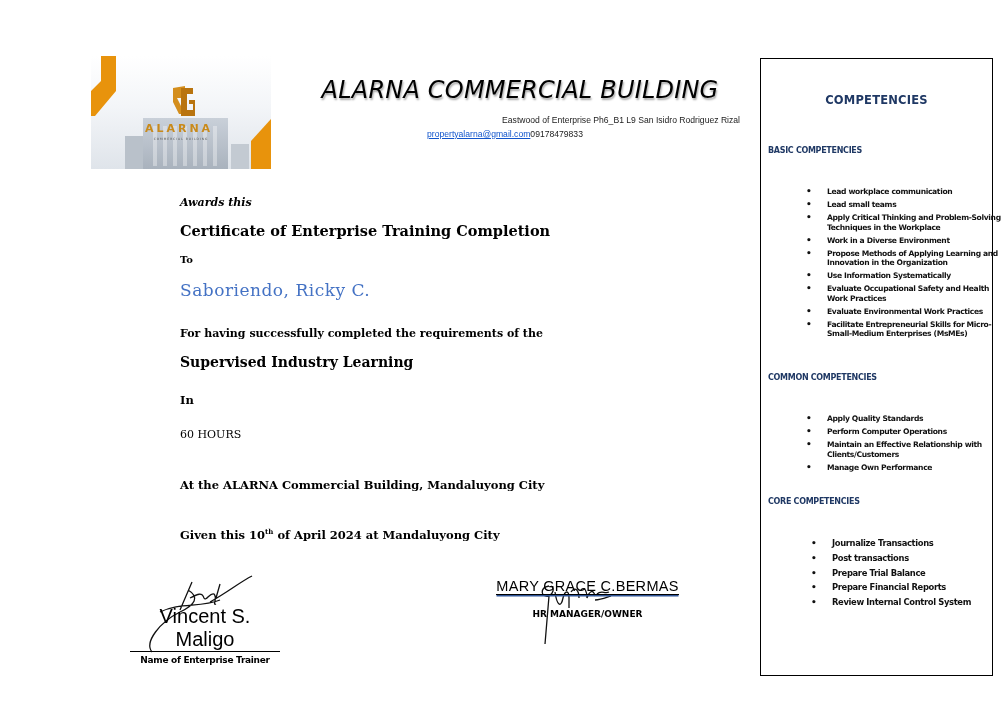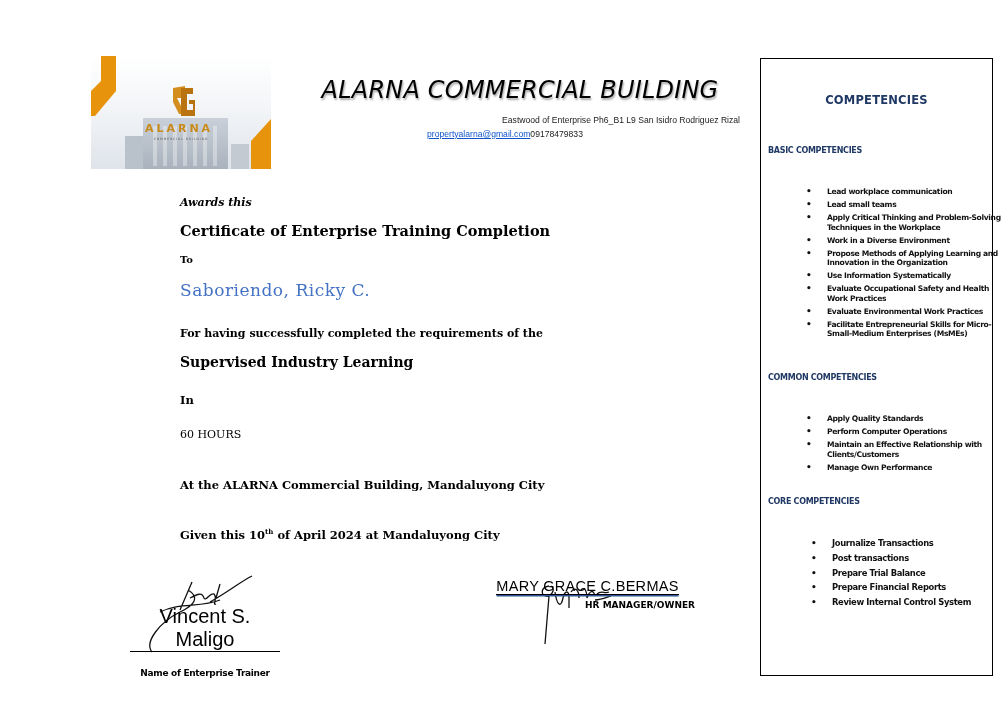--- a/index.html
+++ b/index.html
@@ -34,24 +34,24 @@
   .in { top: 393px; font-weight: bold; font-size: 11.5px; }
   .course { top: 427px; font-size: 11px; line-height: 15px; }
   .conducted { top: 477px; font-size: 11.5px; line-height: 16px; font-weight: bold; }
   .conducted u { text-decoration: underline; }
   .given { top: 527px; font-size: 11.5px; font-weight: bold; }
   .given sup { font-size: 7px; }
 
   
   .sig-left { position: absolute; left: 130px; top: 605px; width: 150px; text-align: center; }
   .sig-left .name { font-family: "Liberation Sans", sans-serif; font-size: 20px; border-bottom: 1.5px solid #000; padding: 0 0 0px 0; display: inline-block; }
-  .sig-left .role { font-family: "DejaVu Sans", sans-serif; font-size: 9px; margin-top: 16px; font-weight: bold; letter-spacing: -0.3px; }
+  .sig-left .role { font-family: "DejaVu Sans", sans-serif; font-size: 9px; margin-top: 3px; font-weight: bold; letter-spacing: -0.3px; }
   .sig-right { position: absolute; left: 480px; top: 576px; width: 215px; text-align: center; }
   .sig-right .name { font-family: "Liberation Sans", sans-serif; font-size: 14.5px; border-bottom: 1.5px solid #000; display: inline-block; letter-spacing: 0.3px; box-shadow: 0 2px 0 -0.5px #2f5597; }
-  .sig-right .role { font-family: "DejaVu Sans", sans-serif; font-size: 9px; margin-top: 5px; font-weight: bold; text-align: right; }
+  .sig-right .role { font-family: "DejaVu Sans", sans-serif; font-size: 9px; margin-top: 14px; font-weight: bold; }
   .scribble { position: absolute; }
 
   
   .panel { position: absolute; left: 760px; top: 58px; width: 231px; height: 616px; border: 1.5px solid #000; font-family: "DejaVu Sans", sans-serif; }
   .panel-title { position: absolute; left: 0; width: 231px; top: 34px; text-align: center; font-weight: bold; font-size: 11.5px; color: #1f3864; letter-spacing: 0.2px; }
   .sec-title { position: absolute; left: 7px; font-weight: bold; font-size: 8px; color: #1f3864; letter-spacing: -0.3px; }
   .list { position: absolute; list-style: none; margin: 17px; padding: 0; font-size: 7.6px; line-height: 9.6px; letter-spacing: -0.35px; color: #111; font-weight: bold; }
   .list li { position: relative; padding-left: 24px; margin-bottom: 3.4px; }
   .list li::before { content: "•"; position: absolute; left: 3px; top: 0; font-size: 9px; }
   .list.basic { left: 25px; top: 111px; width: 206px; }

